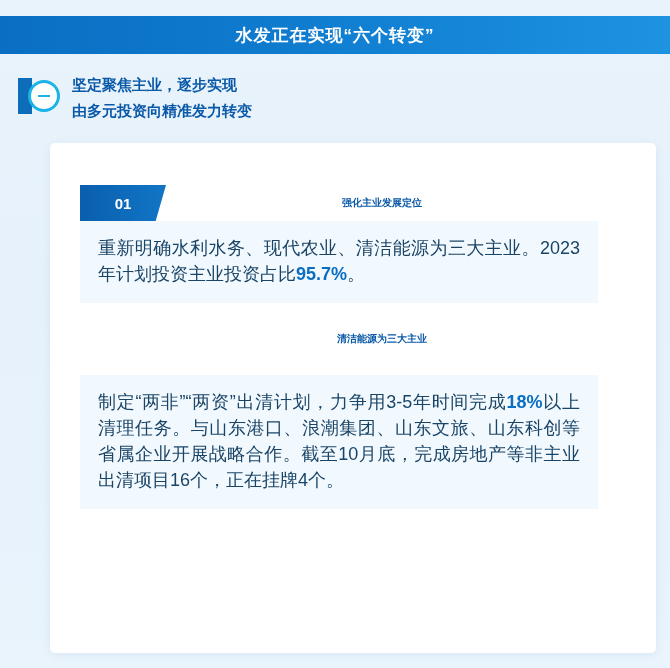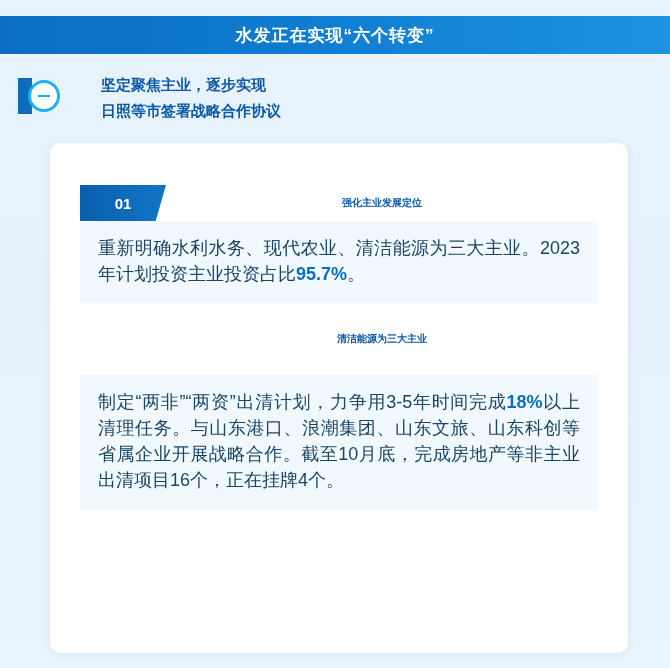--- a/index.html
+++ b/index.html
@@ -41,21 +41,20 @@
   }
 
   
   .section-head {
     position: absolute;
     left: 18px;
     top: 72px;
     width: 634px;
     display: flex;
     align-items: flex-start;
-    gap: 29px;
   }
   .marker {
     position: relative;
     width: 46px;
     height: 44px;
     flex: 0 0 46px;
     margin-top: 2px;
   }
   .marker .bar {
     position: absolute;
@@ -97,22 +96,23 @@
   }
 
   
   .card {
     position: absolute;
     left: 50px;
     top: 143px;
     width: 578px;
     height: 510px;
     background: #ffffff;
-    border-radius: 10px;
+    border-radius: 5px;
     box-shadow: 0 2px 10px rgba(22, 90, 160, 0.08);
+    padding-left: 28px;
   }
 
   .items {
     position: absolute;
     left: 30px;
     top: 42px;
     width: 518px;
   }
 
   .item {
@@ -199,21 +199,21 @@
     <span class="title">水发正在实现“六个转变”</span>
   </div>
 
   <div class="section-head">
     <div class="marker">
       <div class="bar"></div>
       <div class="ring"></div>
     </div>
     <div class="section-title">
       <div>坚定聚焦主业，逐步实现</div>
-      <div>日照等市签署战略合作协议</div>
+      <div>由多元投资向精准发力转变</div>
     </div>
   </div>
 
   <div class="card">
     <div class="items">
 
       <div class="item">
         <div class="item-head">
           <div class="head-bar"></div>
           <div class="tag">01</div>

